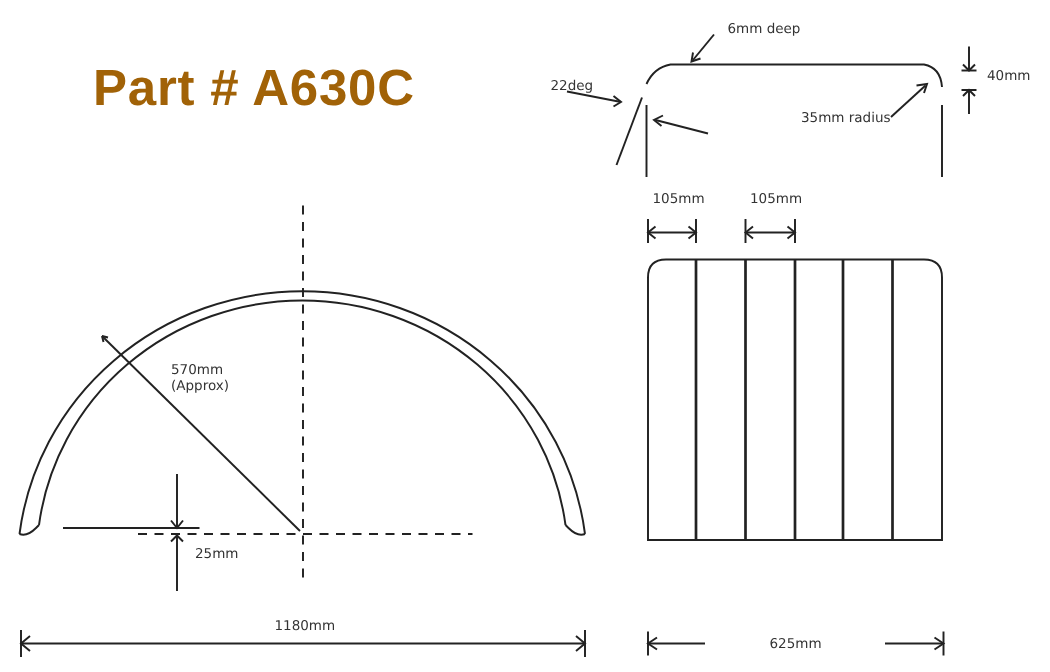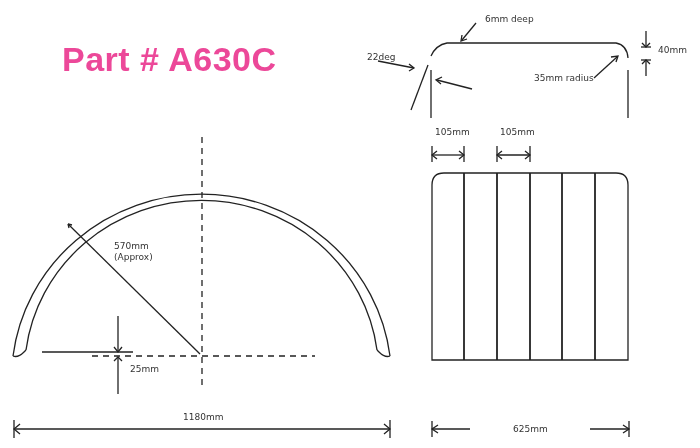--- a/index.html
+++ b/index.html
@@ -1,17 +1,17 @@
 <!DOCTYPE html>
 <html><head>
   <meta charset="utf-8">
   <style>
     html, body { margin: 0; padding: 0; background: #ffffff; }
     body { width: 700px; height: 448px; position: relative; overflow: hidden; font-family: "DejaVu Sans", sans-serif; }
-    .title { position: absolute; left: 62px; top: 40px; font-family: "Liberation Sans", sans-serif; font-weight: bold; font-size: 34px; color: #ec4899; letter-spacing: 0.5px; }
+    .title { position: absolute; left: 62px; top: 40px; font-family: "Liberation Sans", sans-serif; font-weight: bold; font-size: 34px; color: #a16207; letter-spacing: 0.5px; }
     svg { position: absolute; left: 0; top: 0; }
     .lbl { font-family: "DejaVu Sans", sans-serif; font-size: 9px; fill: #333; }
   </style>
 </head>
 <body>
 
 <div class="title">Part # A630C</div>
 
 <svg width="700" height="448" viewBox="0 0 700 448">
   <g stroke="#222" fill="none" stroke-width="1.3">

